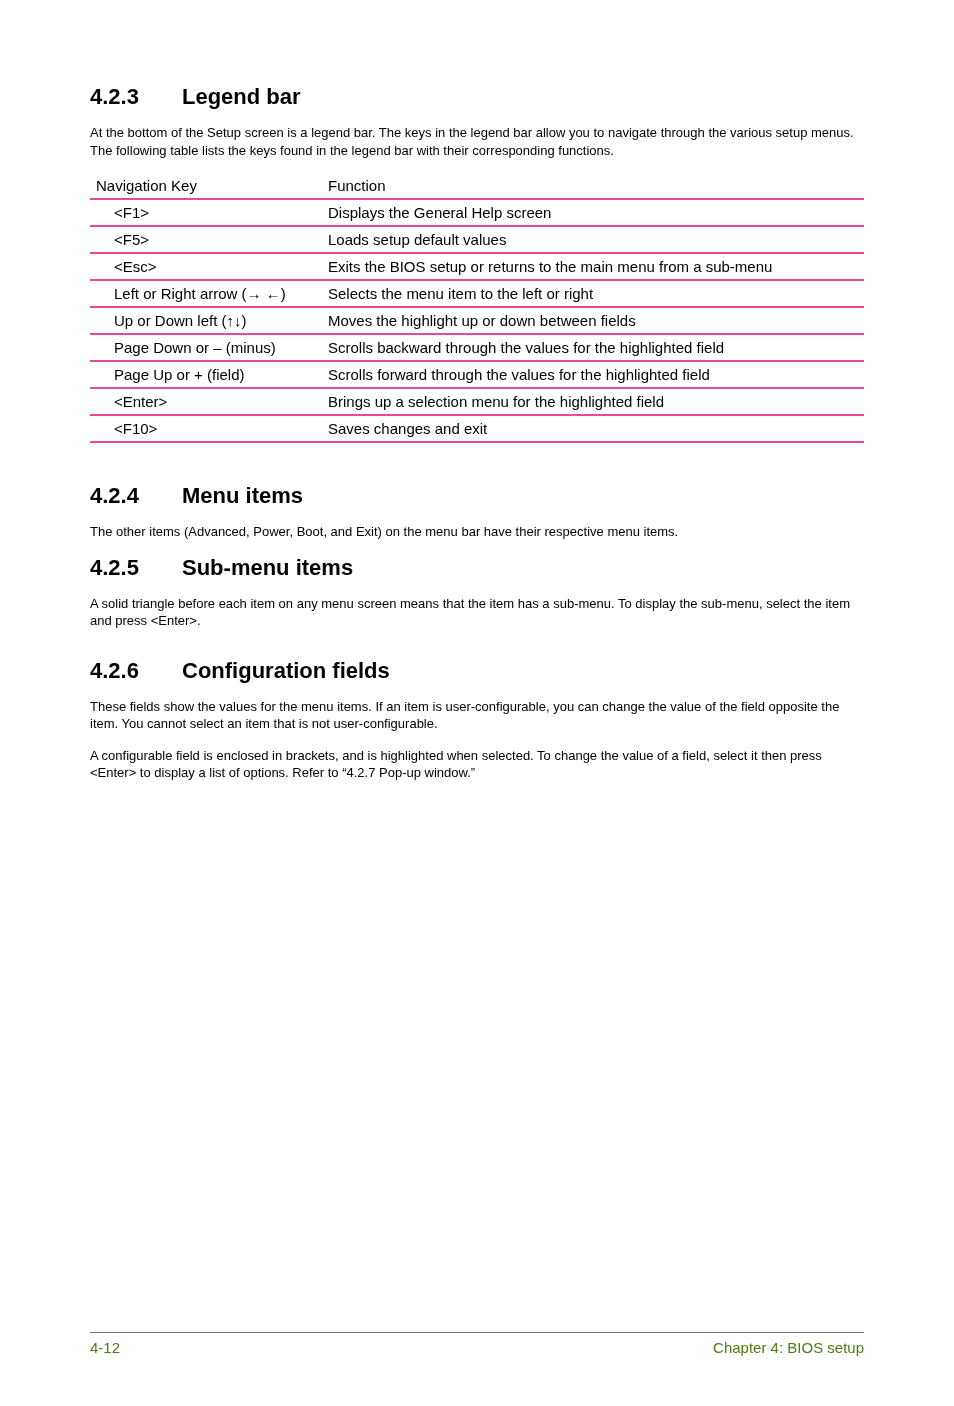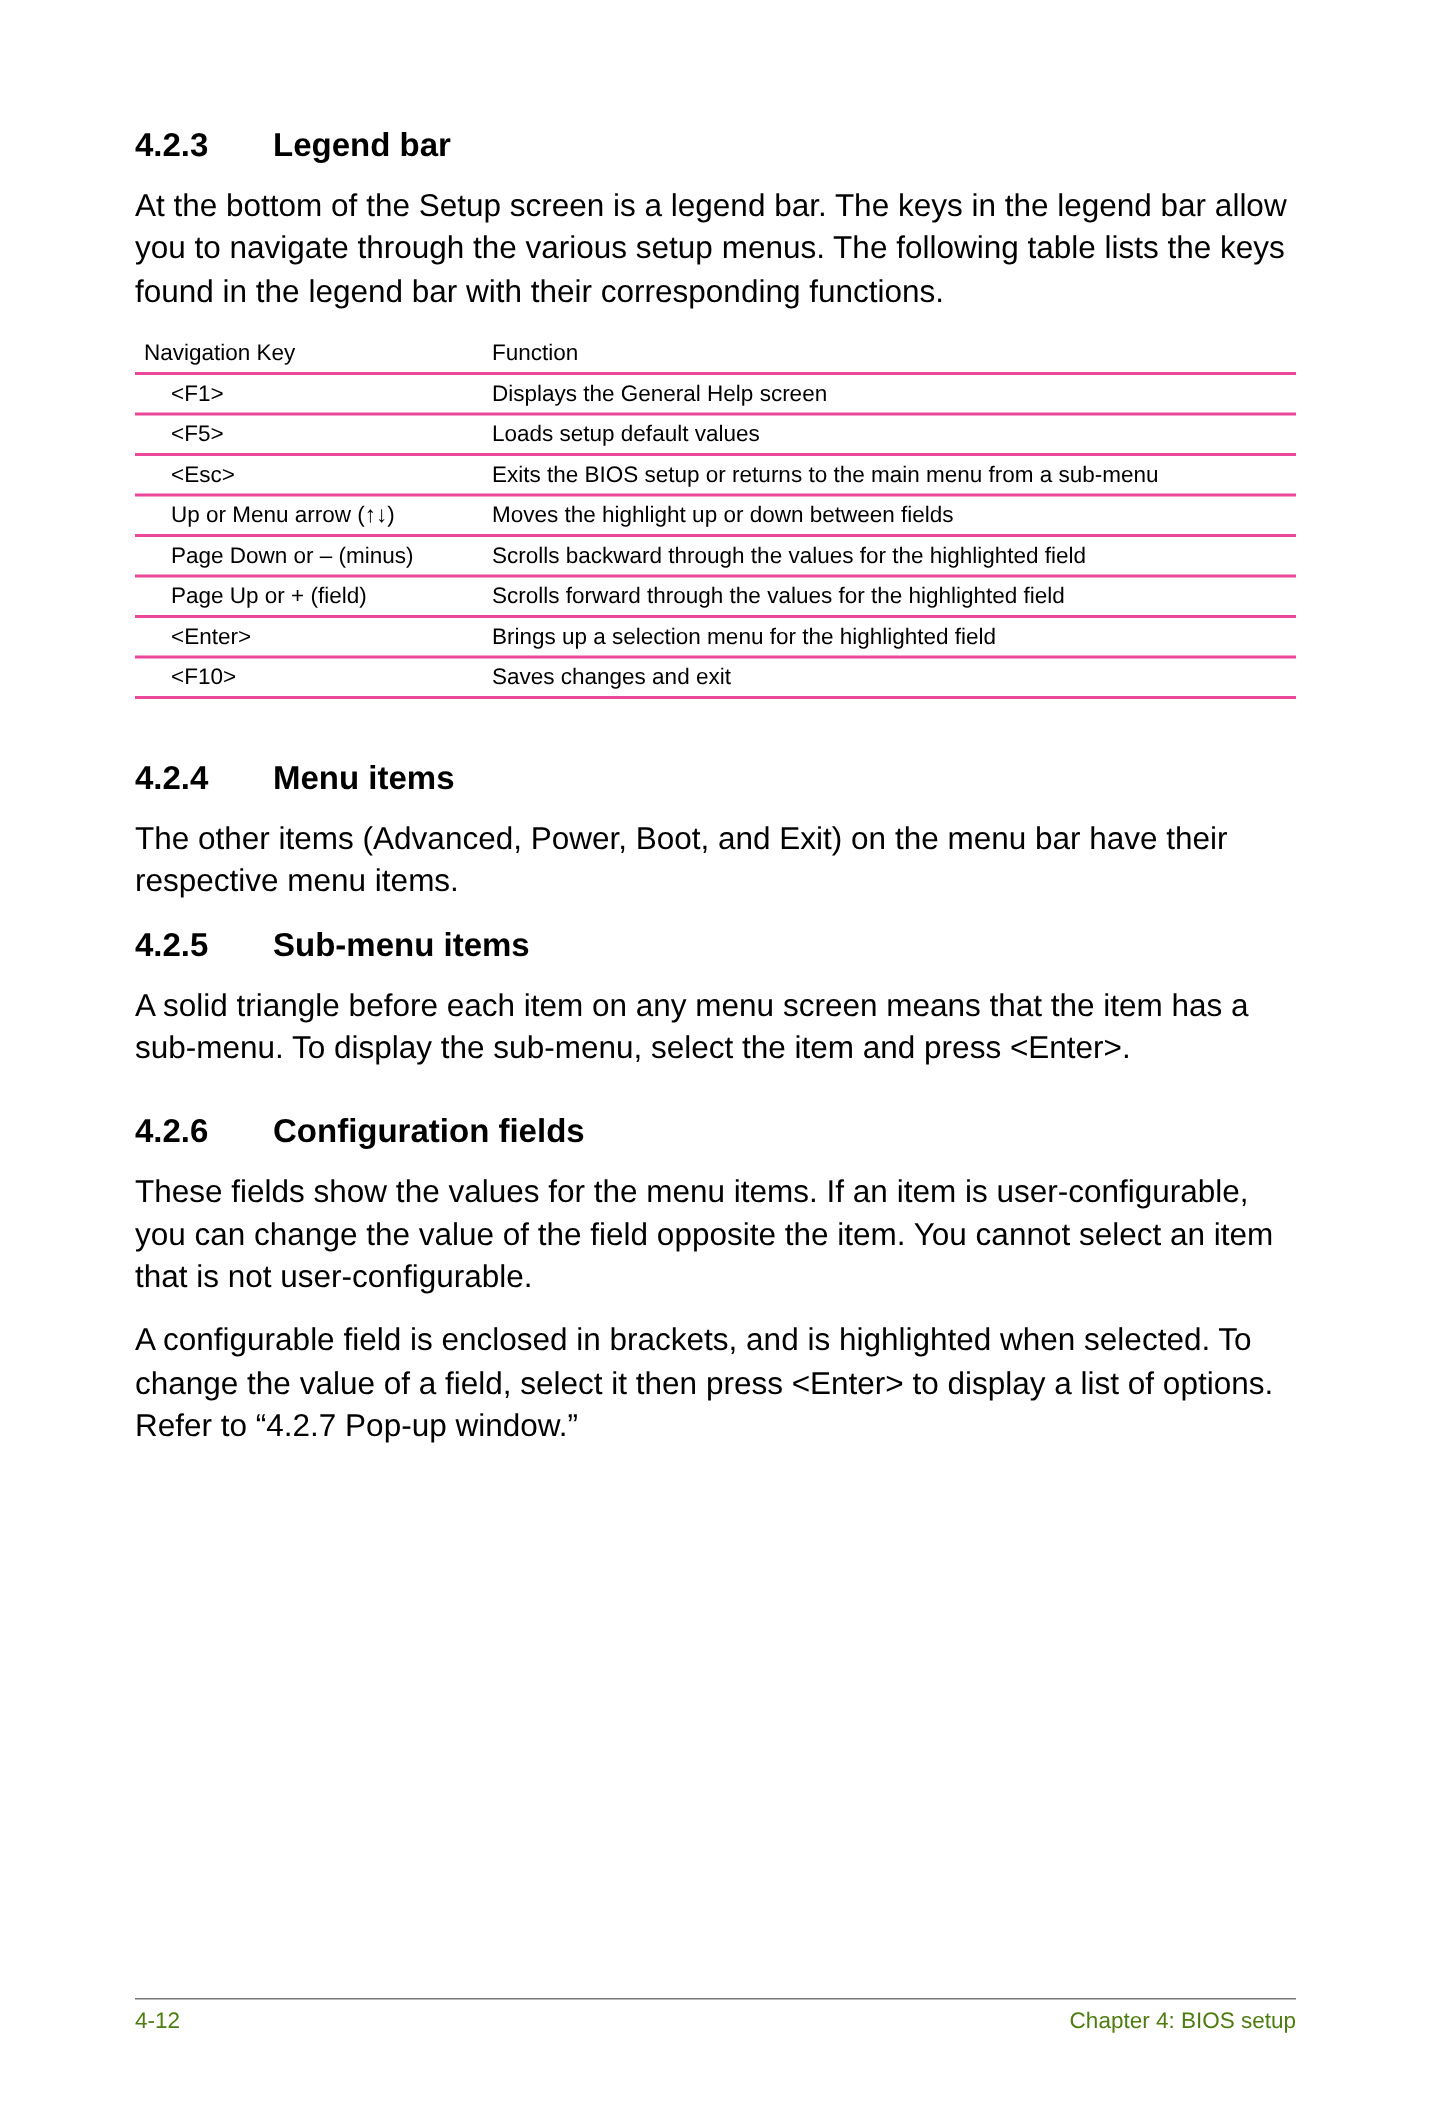--- a/index.html
+++ b/index.html
@@ -10,21 +10,21 @@
     padding: 84px 90px 40px 90px;
     position: relative;
   }
   .section-heading {
     font-size: 22px;
     font-weight: bold;
     margin-bottom: 14px;
   }
   .section-heading .num { display: inline-block; width: 92px; }
   .body-text {
-    font-size: 21px;
+    font-size: 13px;
     line-height: 1.35;
     margin-bottom: 14px;
   }
   .body-text b { font-weight: bold; }
   table.legend {
     width: 100%;
     border-collapse: collapse;
     font-size: 15px;
     margin-top: 6px;
     margin-bottom: 40px;
@@ -75,21 +75,25 @@
       </tr>
     <tr>
         <td class="keycell">&lt;F5&gt;</td>
         <td>Loads setup default values</td>
       </tr>
     <tr>
         <td class="keycell">&lt;Esc&gt;</td>
         <td>Exits the BIOS setup or returns to the main menu from a sub-menu</td>
       </tr>
     <tr>
-        <td class="keycell">Up or Menu arrow (↑↓)</td>
+        <td class="keycell">Left or Right arrow (→ ←)</td>
+        <td>Selects the menu item to the left or right</td>
+      </tr>
+    <tr>
+        <td class="keycell">Up or Down left (↑↓)</td>
         <td>Moves the highlight up or down between fields</td>
       </tr>
     <tr>
         <td class="keycell">Page Down or – (minus)</td>
         <td>Scrolls backward through the values for the highlighted field</td>
       </tr>
     <tr>
         <td class="keycell">Page Up or + (field)</td>
         <td>Scrolls forward through the values for the highlighted field</td>
       </tr>

